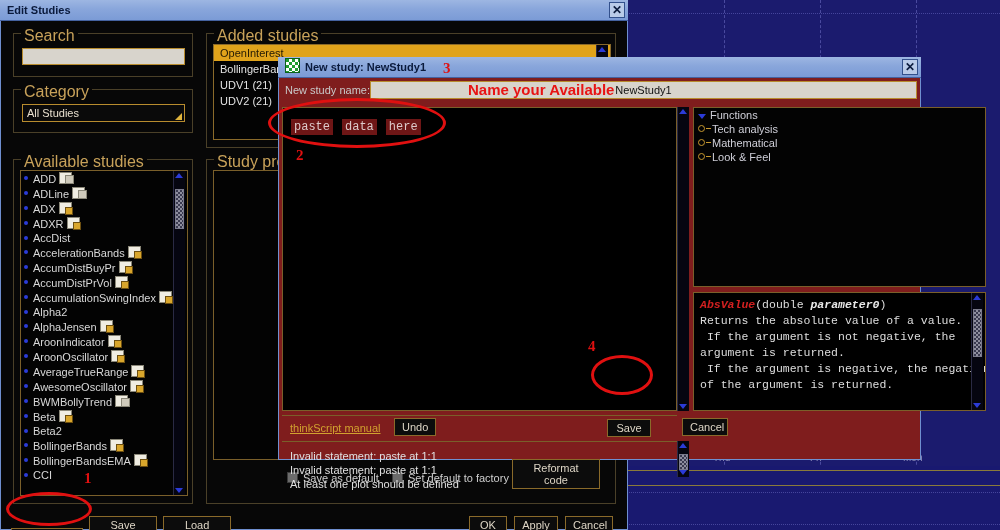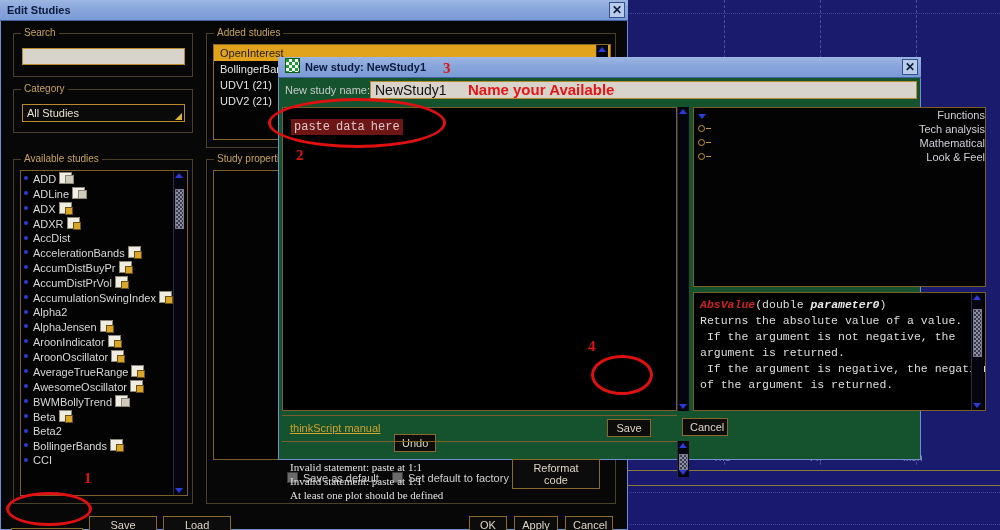--- a/index.html
+++ b/index.html
@@ -41,24 +41,24 @@
     background-size:6px 6px;background-position:0 0,3px 3px;
     border:1px solid #0c5f19;}
 
   
   #edit-studies{left:0;top:0;width:628px;height:530px;}
   #es-body{position:absolute;left:0;right:0;top:21px;bottom:0;background:#070707;
     border:1px solid #6f8fd0;border-top:none;box-sizing:border-box;}
 
   .group{position:absolute;box-sizing:border-box;border:1px solid #4a4028;}
   .group > .glabel{position:absolute;top:-7px;left:7px;background:#070707;
-    color:#c8a25a;padding:0 3px;font-size:10px;}
+    color:#c8a25a;padding:0 3px;font-size:16px;}
 
   .tfield{background:#d8d4cc;border:1px solid #b88c2e;box-sizing:border-box;
-    color:#111;font-size:14px;padding:1px 4px;}
+    color:#111;font-size:11px;padding:1px 4px;text-align:center;}
   .combo{background:#0a0a0a;border:1px solid #b88c2e;box-sizing:border-box;
     color:#e9e0cf;font-size:11px;padding:2px 4px;position:relative;}
   .combo .arrow{position:absolute;right:2px;bottom:1px;width:0;height:0;
     border-left:7px solid transparent;border-bottom:7px solid #e0b43c;}
 
   .listbox{background:#030303;border:1px solid #7a5f2a;box-sizing:border-box;
     overflow:hidden;position:relative;}
   .li{color:#d8d8d8;font-size:11px;padding:1px 0 1px 12px;position:relative;white-space:nowrap;}
   .li .bullet{position:absolute;left:3px;top:5px;width:4px;height:4px;background:#2b3bd8;border-radius:50%;}
   .li .doc{display:inline-block;width:11px;height:10px;vertical-align:-1px;margin-left:3px;
@@ -84,29 +84,29 @@
 
   .btn{background:#0c0c0c;border:1px solid #8a6a2a;color:#ded6c6;font-size:11px;
     padding:2px 7px;box-sizing:border-box;display:inline-block;text-align:center;cursor:pointer;}
   .link{color:#d2a22f;text-decoration:underline;font-size:11px;cursor:pointer;}
 
   .chk{display:inline-block;width:9px;height:9px;background:#6b6b6b;border:1px solid #3b3b3b;
     vertical-align:-1px;margin-right:5px;}
 
   
   #new-study{left:278px;top:57px;width:643px;height:403px;}
-  #ns-body{position:absolute;left:0;right:0;top:21px;bottom:0;background:#14532d;
+  #ns-body{position:absolute;left:0;right:0;top:21px;bottom:0;background:#7f1d1d;
     border:1px solid #6f8fd0;border-top:none;box-sizing:border-box;}
   #ns-namerow{position:absolute;left:3px;right:3px;top:3px;height:20px;}
   #ns-namelabel{position:absolute;left:3px;top:3px;color:#c9c9c9;font-size:11px;}
   #ns-nameinput{position:absolute;left:88px;right:0;top:0;height:18px;}
 
   .editor{background:#000;border:1px solid #7a5f2a;box-sizing:border-box;position:relative;overflow:hidden;
     font-family:"Liberation Mono", monospace;font-size:12px;color:#d6d6d6;}
-  .err-tok{background:#6e1616;color:#ddcaca;padding:1px 3px;}
+  .err-tok{background:#6e1616;color:#ddcaca;padding:1px 3px;margin-right:9px;}
 
   .tree-row{color:#cfcfd8;font-size:11px;padding:1px 0 1px 16px;position:relative;white-space:nowrap;}
   .tree-row.sel{background:#1a1a6e;}
   .tw-down{position:absolute;left:4px;top:6px;width:0;height:0;
     border-left:4px solid transparent;border-right:4px solid transparent;border-top:5px solid #2b3bd8;}
   .tw-right{position:absolute;left:5px;top:4px;width:0;height:0;
     border-top:4px solid transparent;border-bottom:4px solid transparent;border-left:5px solid #2b3bd8;}
   .tw-leaf{position:absolute;left:3px;top:3px;width:7px;height:7px;border:1px solid #c8992f;
     border-radius:50%;box-sizing:border-box;}
   .tw-leaf::after{content:"";position:absolute;left:7px;top:2px;width:5px;height:0;border-top:1px solid #c8992f;}
@@ -176,20 +176,21 @@
           <div class="li"><span class="bullet"></span><span>Alpha2</span></div>
           <div class="li"><span class="bullet"></span><span>AlphaJensen</span><span class="doc lock"></span></div>
           <div class="li"><span class="bullet"></span><span>AroonIndicator</span><span class="doc lock"></span></div>
           <div class="li"><span class="bullet"></span><span>AroonOscillator</span><span class="doc lock"></span></div>
           <div class="li"><span class="bullet"></span><span>AverageTrueRange</span><span class="doc lock"></span></div>
           <div class="li"><span class="bullet"></span><span>AwesomeOscillator</span><span class="doc lock"></span></div>
           <div class="li"><span class="bullet"></span><span>BWMBollyTrend</span><span class="doc plain"></span></div>
           <div class="li"><span class="bullet"></span><span>Beta</span><span class="doc lock"></span></div>
           <div class="li"><span class="bullet"></span><span>Beta2</span></div>
           <div class="li"><span class="bullet"></span><span>BollingerBands</span><span class="doc lock"></span></div>
+          <div class="li"><span class="bullet"></span><span>BollingerBandsEMA</span><span class="doc lock"></span></div>
           <div class="li"><span class="bullet"></span><span>CCI</span></div>
         </div>
       <div class="sbar" style="right:7px;top:11px;height:324px;">
         <div class="up"></div>
         <div class="thumb" style="top:18px;height:40px;"></div>
         <div class="dn"></div>
       </div>
     </div>
 
     <div class="group" style="left:205px;top:12px;width:410px;height:115px;">
@@ -244,21 +245,21 @@
     </div>
 
     <div class="editor" style="position:absolute;left:3px;top:29px;width:395px;height:304px;">
       <div id="editor-line" style="padding:12px 0 0 8px;"><span class="err-tok">paste</span><span class="err-tok">data</span><span class="err-tok">here</span></div>
     </div>
     <div class="sbar" style="left:398px;top:29px;height:304px;">
       <div class="up"></div>
       <div class="dn"></div>
     </div>
 
-    <div class="listbox" style="position:absolute;left:414px;top:29px;width:293px;height:180px;text-align:right;" id="fn-tree">
+    <div class="listbox" style="position:absolute;left:414px;top:29px;width:293px;height:180px;" id="fn-tree">
         <div class="tree-row" style="padding-left: 16px;"><span class="tw-down"></span><span>Functions</span></div>
         <div class="tree-row" style="padding-left: 18px;"><span class="tw-leaf" style="left: 4px;"></span><span>Tech analysis</span></div>
         <div class="tree-row" style="padding-left: 18px;"><span class="tw-leaf" style="left: 4px;"></span><span>Mathematical</span></div>
         <div class="tree-row" style="padding-left: 18px;"><span class="tw-leaf" style="left: 4px;"></span><span>Look &amp; Feel</span></div>
       </div>
 
     <div class="doc-panel" style="position:absolute;left:414px;top:214px;width:293px;height:119px;" id="doc-panel">
         <div><span class="doc-fn">AbsValue</span><span>(double </span><span class="doc-par">parameter0</span><span>)</span></div>
         <div style="white-space: pre;">Returns the absolute value of a value.</div>
         <div style="white-space: pre;"> If the argument is not negative, the</div>
@@ -269,27 +270,27 @@
         <div style="white-space: pre;">Usage in:</div>
       </div>
     <div class="sbar" style="left:692px;top:215px;height:117px;">
       <div class="up"></div>
       <div class="thumb" style="top:16px;height:48px;"></div>
       <div class="dn"></div>
     </div>
 
     <div style="position:absolute;left:3px;top:337px;width:395px;height:24px;border-top:1px solid #7a5f2a;">
       <span class="link" style="position:absolute;left:8px;top:6px;">thinkScript manual</span>
-      <span class="btn" style="position:absolute;left:112px;top:18px;width:42px;">Undo</span>
+      <span class="btn" style="position:absolute;left:112px;top:2px;width:42px;">Undo</span>
       <span class="btn" style="position:absolute;left:230px;top:3px;width:88px;margin-top:40px;">Reformat code</span>
       <span class="btn" style="position:absolute;left:325px;top:3px;width:44px;">Save</span>
     </div>
     <span class="btn" style="position:absolute;left:403px;top:340px;width:46px;">Cancel</span>
 
-    <div style="position:absolute;left:3px;top:363px;width:395px;height:35px;border-top:1px solid #7a5f2a;padding:18px 0 0 8px;box-sizing:border-box;font-family:Liberation Serif, serif;" id="err-panel">
+    <div style="position:absolute;left:3px;top:363px;width:395px;height:35px;border-top:1px solid #7a5f2a;padding:7px 0 0 8px;box-sizing:border-box;" id="err-panel">
         <div class="errline">Invalid statement: paste at 1:1</div>
         <div class="errline">Invalid statement: paste at 1:1</div>
         <div class="errline">At least one plot should be defined</div>
       </div>
     <div class="sbar" style="left:398px;top:363px;height:36px;">
       <div class="up"></div>
       <div class="thumb" style="top:13px;height:16px;"></div>
       <div class="dn"></div>
     </div>
   </div>

